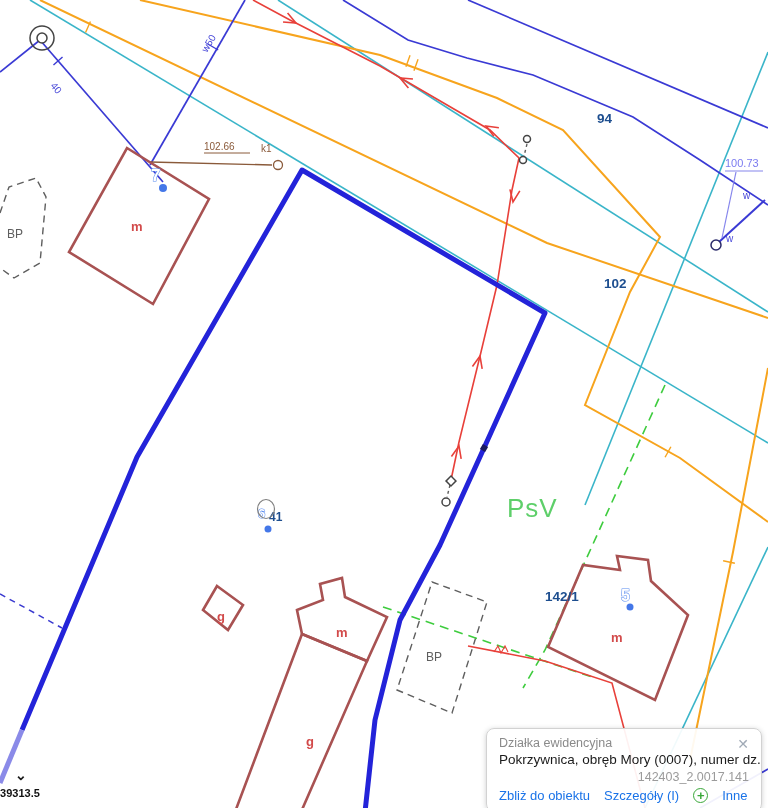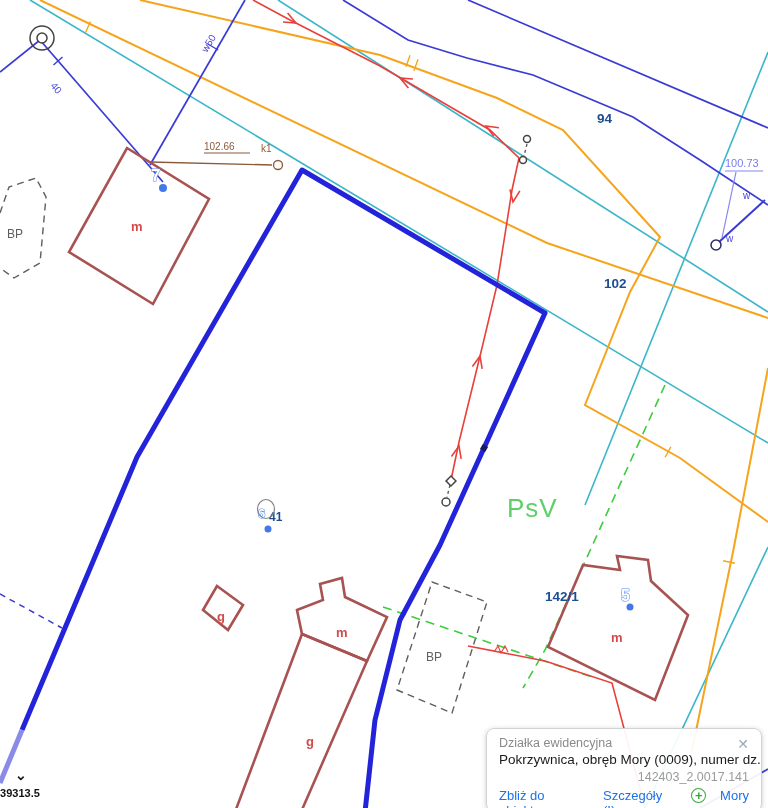--- a/index.html
+++ b/index.html
@@ -174,27 +174,27 @@
     </g>
     <text x="725" y="167" font-size="11" fill="#7b7bf0">100.73</text>
   </svg>
 
   <div class="popup">
     <div class="popup-title-row">
       <span class="popup-title">Działka ewidencyjna</span>
       <span class="popup-close">✕</span>
     </div>
     <div class="popup-subject">
-      <span class="b">Pokrzywnica</span><span>, obręb </span><span class="b">Mory (0009)</span><span>, numer dz.</span>
+      <span class="b">Pokrzywnica</span><span>, obręb </span><span class="b">Mory (0007)</span><span>, numer dz.</span>
     </div>
     <div class="popup-id">142403_2.0017.141</div>
     <div class="popup-actions">
       <a class="popup-link">Zbliż do obiektu</a>
       <a class="popup-link">Szczegóły (I)</a>
       <span class="plus-btn">+</span>
-      <a class="popup-link">Mory</a>
+      <a class="popup-link">Inne</a>
     </div>
   </div>
 
   <div class="collapse-chevron">⌄</div>
   <div class="coord-readout">639313.5</div>
 
 </div>
 
 </body></html>

